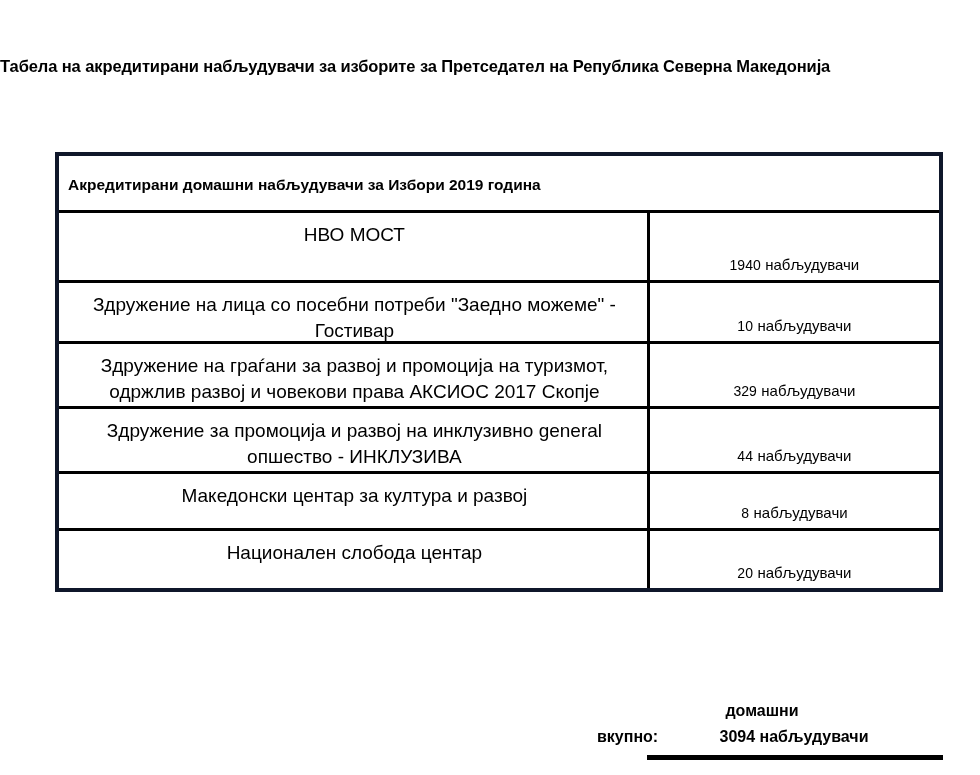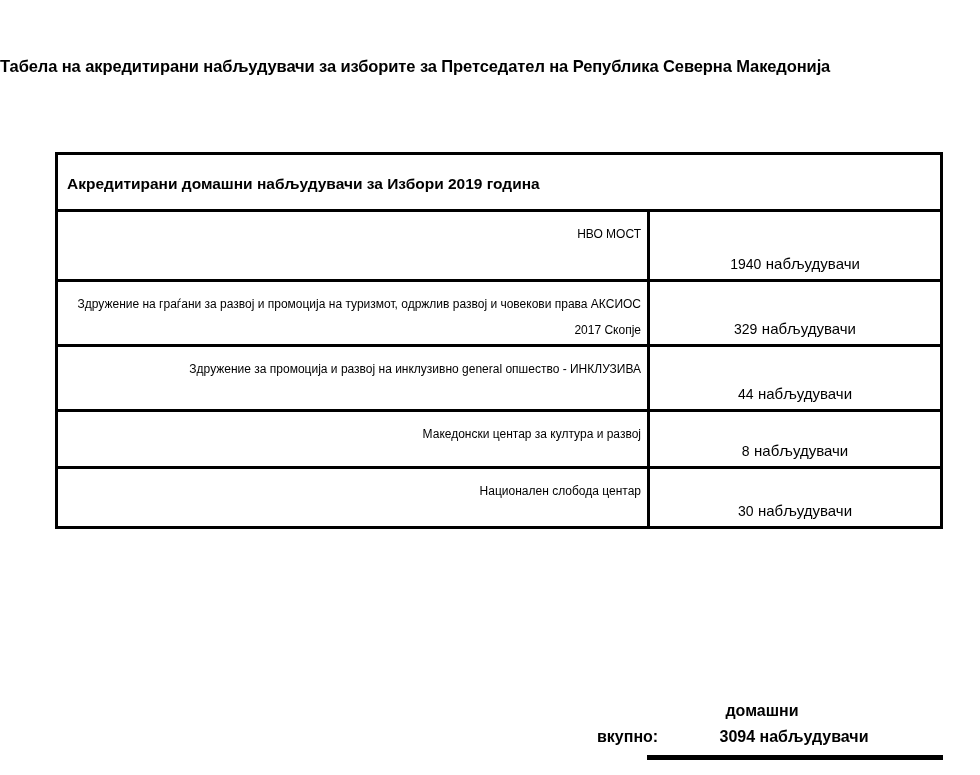--- a/index.html
+++ b/index.html
@@ -35,21 +35,21 @@
   .table-wrap {
     position: absolute;
     left: 55px;
     top: 152px;
     width: 888px;
   }
   table.obs-table {
     border-collapse: collapse;
     table-layout: fixed;
     width: 888px;
-    border: 2px solid #0f172a;
+    border: 4px solid #0f172a;
   }
   table.obs-table td {
     border: 3px solid #000;
     padding: 0;
     vertical-align: top;
   }
   .col-name { width: 590px; }
   .col-num  { width: 292px; }
 
   .header-cell {
@@ -67,23 +67,23 @@
 
   .name-cell {
     position: relative;
     padding: 0;
   }
   .name-cell .ntext {
     position: absolute;
     left: 9px;
     top: 9px;
     right: 6px;
-    font-size: 12px;
+    font-size: 19px;
     line-height: 26px;
-    text-align: right;
+    text-align: center;
   }
 
   .num-cell {
     position: relative;
   }
   .num-cell .numline {
     position: absolute;
     left: 0;
     right: 0;
     bottom: 6px;
@@ -176,20 +176,31 @@
           <span class="ntext">НВО МОСТ</span>
         </td>
         <td class="num-cell r1">
           <span class="numline">
             <span class="numval">1940</span>
             <span class="numword">набљудувачи</span>
           </span>
         </td>
       </tr>
 
+      <tr>
+        <td class="name-cell r2">
+          <span class="ntext">Здружение на лица со посебни потреби "Заедно можеме" - Гостивар</span>
+        </td>
+        <td class="num-cell r2">
+          <span class="numline">
+            <span class="numval">10</span>
+            <span class="numword">набљудувачи</span>
+          </span>
+        </td>
+      </tr>
 
 
       <tr>
         <td class="name-cell r4">
           <span class="ntext">Здружение на граѓани за развој и промоција на туризмот, одржлив развој и човекови права АКСИОС 2017 Скопје</span>
         </td>
         <td class="num-cell r4">
           <span class="numline">
             <span class="numval">329</span>
             <span class="numword">набљудувачи</span>
@@ -221,21 +232,21 @@
         </td>
       </tr>
 
 
       <tr>
         <td class="name-cell r8">
           <span class="ntext">Национален слобода центар</span>
         </td>
         <td class="num-cell r8">
           <span class="numline">
-            <span class="numval">30</span>
+            <span class="numval">20</span>
             <span class="numword">набљудувачи</span>
           </span>
         </td>
       </tr>
     </tbody>
   </table>
 </div>
 
 <div class="total-wrap">
   <span class="total-label">вкупно:</span>

